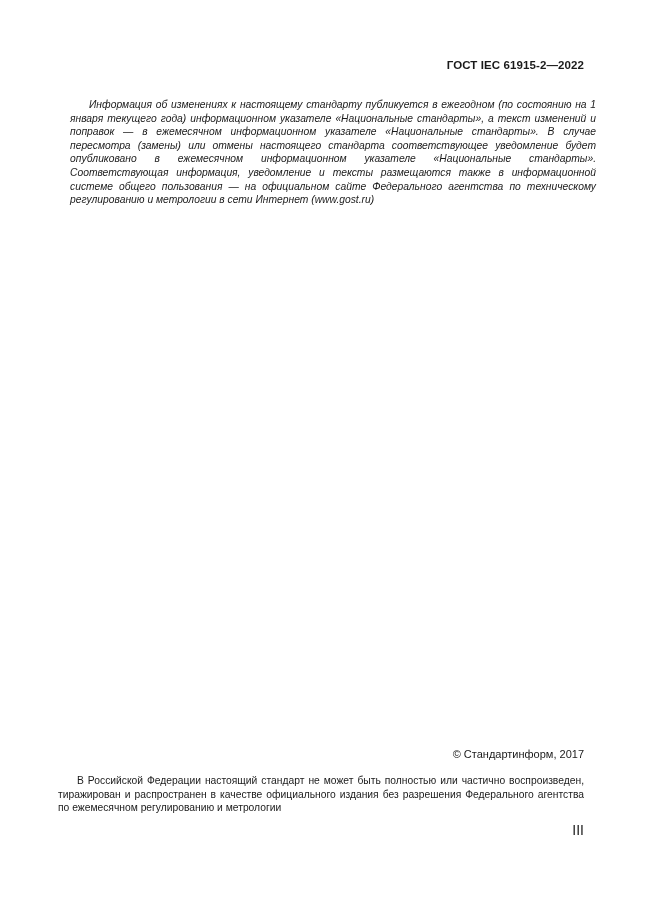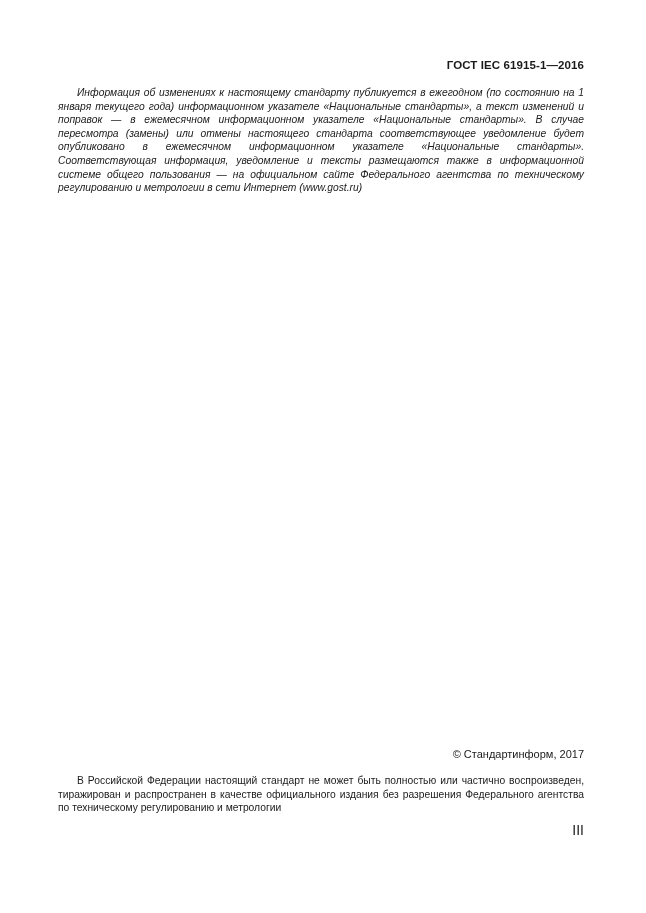--- a/index.html
+++ b/index.html
@@ -26,21 +26,21 @@
     .info-block {
       position: absolute;
       top: 86px;
       left: 58px;
       width: 526px;
       font-style: italic;
       font-size: 10.3px;
       line-height: 13.6px;
       text-align: justify;
       text-indent: 19px;
-      margin: 0;
+      margin: 12px;
     }
     .copyright {
       position: absolute;
       top: 748px;
       right: 62px;
       font-size: 11px;
     }
     .reprint-notice {
       position: absolute;
       top: 774px;
@@ -55,21 +55,21 @@
     .page-number {
       position: absolute;
       top: 822px;
       right: 62px;
       font-size: 14px;
     }
   </style>
 </head>
 <body>
 
-<div class="header-code">ГОСТ IEC 61915-1—2016</div>
+<div class="header-code">ГОСТ IEC 61915-2—2022</div>
 
 <p class="info-block">Информация об изменениях к настоящему стандарту публикуется в ежегодном (по состоянию на 1 января текущего года) информационном указателе «Национальные стандарты», а текст изменений и поправок — в ежемесячном информационном указателе «Национальные стандарты». В случае пересмотра (замены) или отмены настоящего стандарта соответствующее уведомление будет опубликовано в ежемесячном информационном указателе «Национальные стандарты». Соответствующая информация, уведомление и тексты размещаются также в информационной системе общего пользования — на официальном сайте Федерального агентства по техническому регулированию и метрологии в сети Интернет (www.gost.ru)</p>
 
 <div class="copyright">© Стандартинформ, 2017</div>
 
-<p class="reprint-notice">В Российской Федерации настоящий стандарт не может быть полностью или частично воспроизведен, тиражирован и распространен в качестве официального издания без разрешения Федерального агентства по техническому регулированию и метрологии</p>
+<p class="reprint-notice">В Российской Федерации настоящий стандарт не может быть полностью или частично воспроизведен, тиражирован и распространен в качестве официального издания без разрешения Федерального агентства по ежемесячном регулированию и метрологии</p>
 
 <div class="page-number">III</div>
 
 </body></html>

